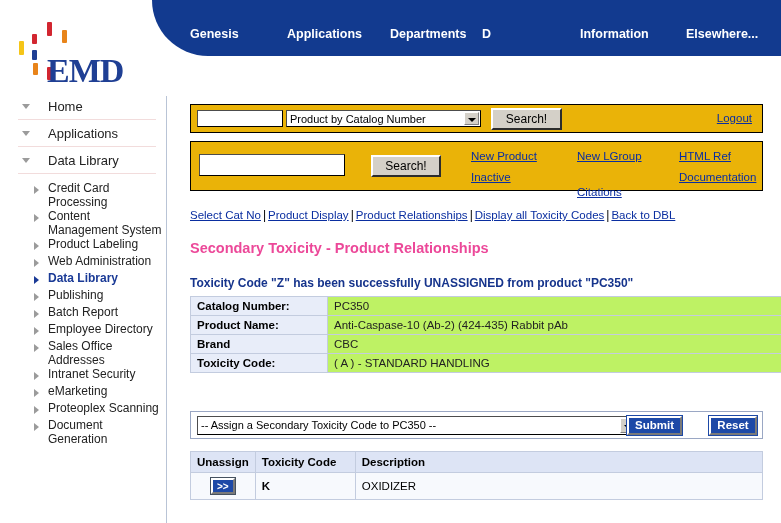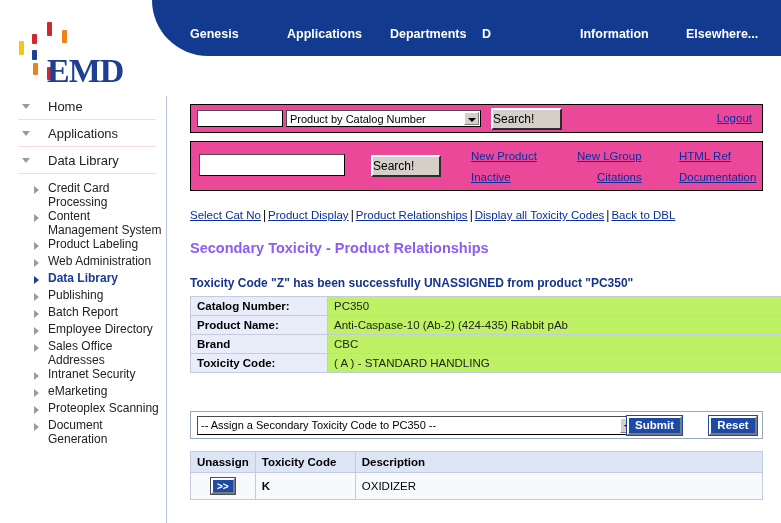--- a/index.html
+++ b/index.html
@@ -89,21 +89,21 @@
 
   
   #main {
     position: absolute; left: 168px; top: 96px; width: 613px; height: 427px;
     background: #ffffff;
     overflow: hidden;
   }
 
   .searchbar {
     position: absolute; left: 22px;
-    background: #ec4899;
+    background: #eab308;
     border: 1px solid #000000;
     padding-left: 40px;
   }
   #searchbar1 { top: 8px; width: 573px; height: 29px; }
   #searchbar2 { top: 45px; width: 573px; height: 50px; }
 
   .txtinput {
     position: absolute;
     border: 1px solid #000000;
     border-top-color: #4c4c4c;
@@ -139,38 +139,39 @@
     border-top: 4px solid #000000;
   }
   .graybtn {
     position: absolute;
     background: #d4d0c8;
     border: 2px outset #e9e7e1;
     border-top-color: #ffffff; border-left-color: #ffffff;
     border-right-color: #808080; border-bottom-color: #808080;
     font-family: "Liberation Sans", sans-serif;
     font-size: 12px; color: #000000;
+    text-align: center;
     cursor: pointer;
   }
   .bluelink {
     color: #0a2ea0; text-decoration: underline; cursor: pointer;
     font-size: 11.5px; white-space: nowrap;
   }
   .barlink { position: absolute; }
 
   #crumbs {
     position: absolute; left: 22px; top: 112px; width: 580px;
     font-size: 12px; color: #0a2ea0;
     white-space: nowrap;
   }
   #crumbs .sep { color: #000000; text-decoration: none; padding: 0 2px; }
 
   #pagetitle {
     position: absolute; left: 22px; top: 144px;
-    font-size: 14.5px; font-weight: bold; color: #8b5cf6;
+    font-size: 14.5px; font-weight: bold; color: #ec4899;
     white-space: nowrap;
   }
   #flashmsg {
     position: absolute; left: 22px; top: 180px;
     font-size: 12px; font-weight: bold; color: #16348c;
     white-space: nowrap;
   }
 
   table.grid {
     position: absolute;
@@ -342,21 +343,21 @@
     <a class="bluelink barlink" style="right:10px; top:7px;">Logout</a>
   </div>
 
   <div class="searchbar" id="searchbar2">
     <input class="txtinput" style="left: 8px; top: 12px; width: 146px; height: 22px;" value="" placeholder="">
     <div class="graybtn" style="left:180px; top:13px; width:70px; height:22px; line-height:18px;">Search!</div>
 
     <a class="bluelink barlink" style="left:280px; top:8px;">New Product</a>
     <a class="bluelink barlink" style="left:280px; top:29px;">Inactive</a>
     <a class="bluelink barlink" style="left:386px; top:8px;">New LGroup</a>
-    <a class="bluelink barlink" style="left:386px; top:29px;margin-left:20px;">Citations</a>
+    <a class="bluelink barlink" style="left:386px; top:44px;">Citations</a>
     <a class="bluelink barlink" style="left:488px; top:8px;">HTML Ref</a>
     <a class="bluelink barlink" style="left:488px; top:29px;">Documentation</a>
   </div>
 
   <div id="crumbs">
     <a class="bluelink">Select Cat No</a><span class="sep">|</span><a class="bluelink">Product Display</a><span class="sep">|</span><a class="bluelink">Product Relationships</a><span class="sep">|</span><a class="bluelink">Display all Toxicity Codes</a><span class="sep">|</span><a class="bluelink">Back to DBL</a>
   </div>
 
   <div id="pagetitle">Secondary Toxicity - Product Relationships</div>
   <div id="flashmsg">Toxicity Code "Z" has been successfully UNASSIGNED from product "PC350"</div>

